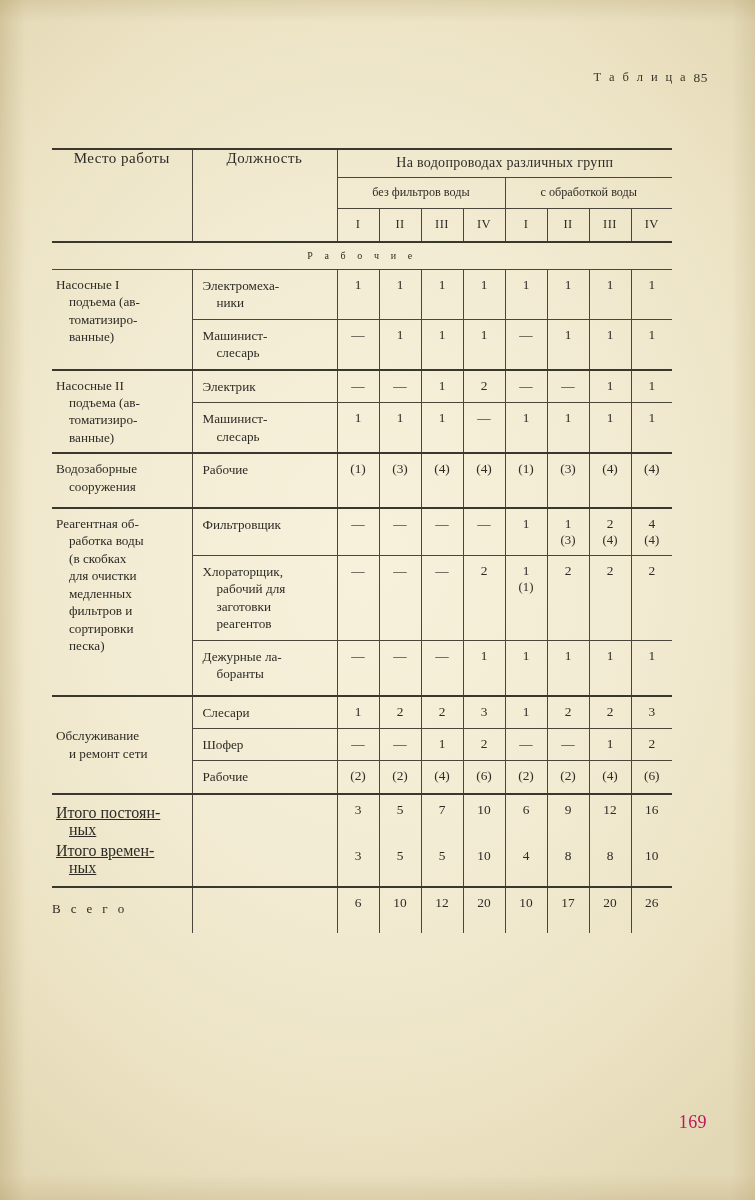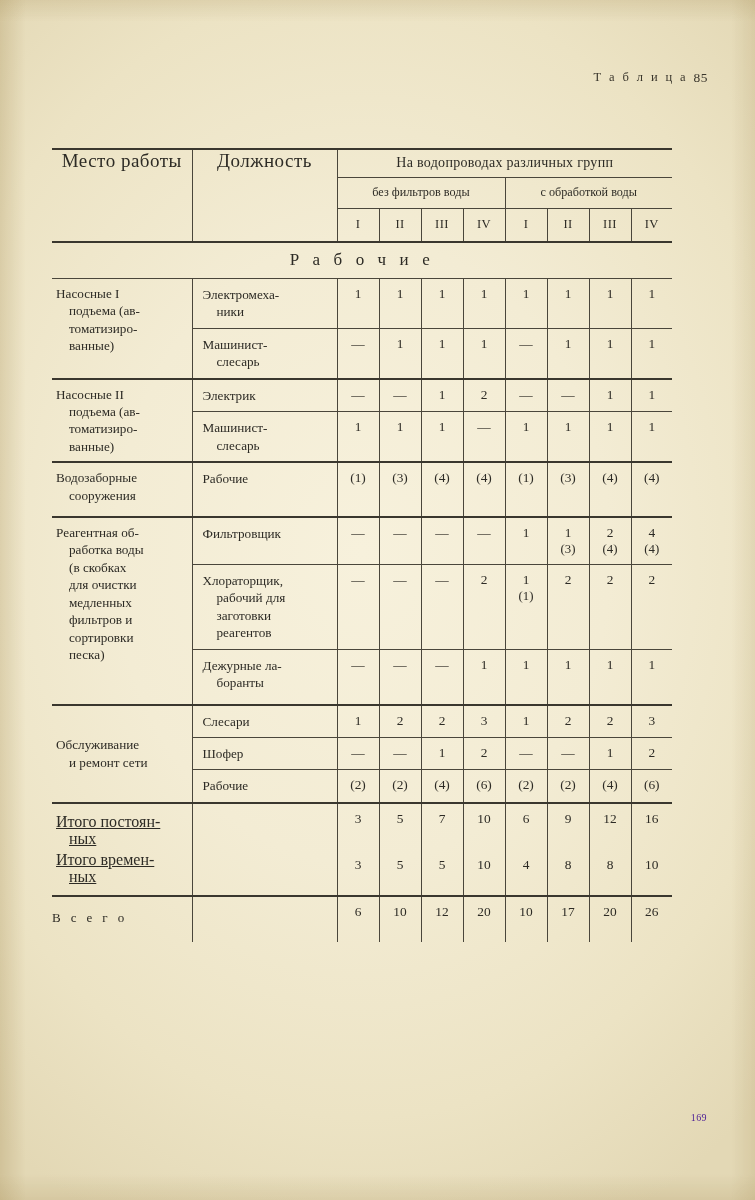--- a/index.html
+++ b/index.html
@@ -99,29 +99,29 @@
     padding: 7px 4px 8px 4px !important;
   }
   .hdr-rom {
     text-align: center;
     font-size: 12.6px;
     padding: 8px 0 9px 0 !important;
     letter-spacing: 0.4px;
   }
   .hdr-left {
     text-align: center;
-    font-size: 19px;
+    font-size: 15px;
     letter-spacing: 0.5px;
     vertical-align: middle;
   }
 
   
   .section-band {
     text-align: center;
-    font-size: 17px;
+    font-size: 10px;
     letter-spacing: 4.6px;
     padding: 7px 0 8px 0 !important;
   }
 
   
   .cat {
     font-size: 13.2px;
     line-height: 17.4px;
     padding: 6px 6px 6px 4px !important;
     vertical-align: top;
@@ -163,23 +163,23 @@
     padding: 13px 0 16px 0 !important;
     vertical-align: middle;
   }
 
   .pad-bottom td { padding-bottom: 12px !important; }
 
   .page-num {
     position: absolute;
     right: 48px;
     top: 1112px;
-    font-size: 10px;
+    font-size: 18px;
     letter-spacing: 0.4px;
-    color: #4c1d95;
+    color: #be185d;
     font-family: "Liberation Serif", serif;
   }
 </style>
 </head>
 <body>
 
 <div class="page"></div>
 
 <div class="content">
 

